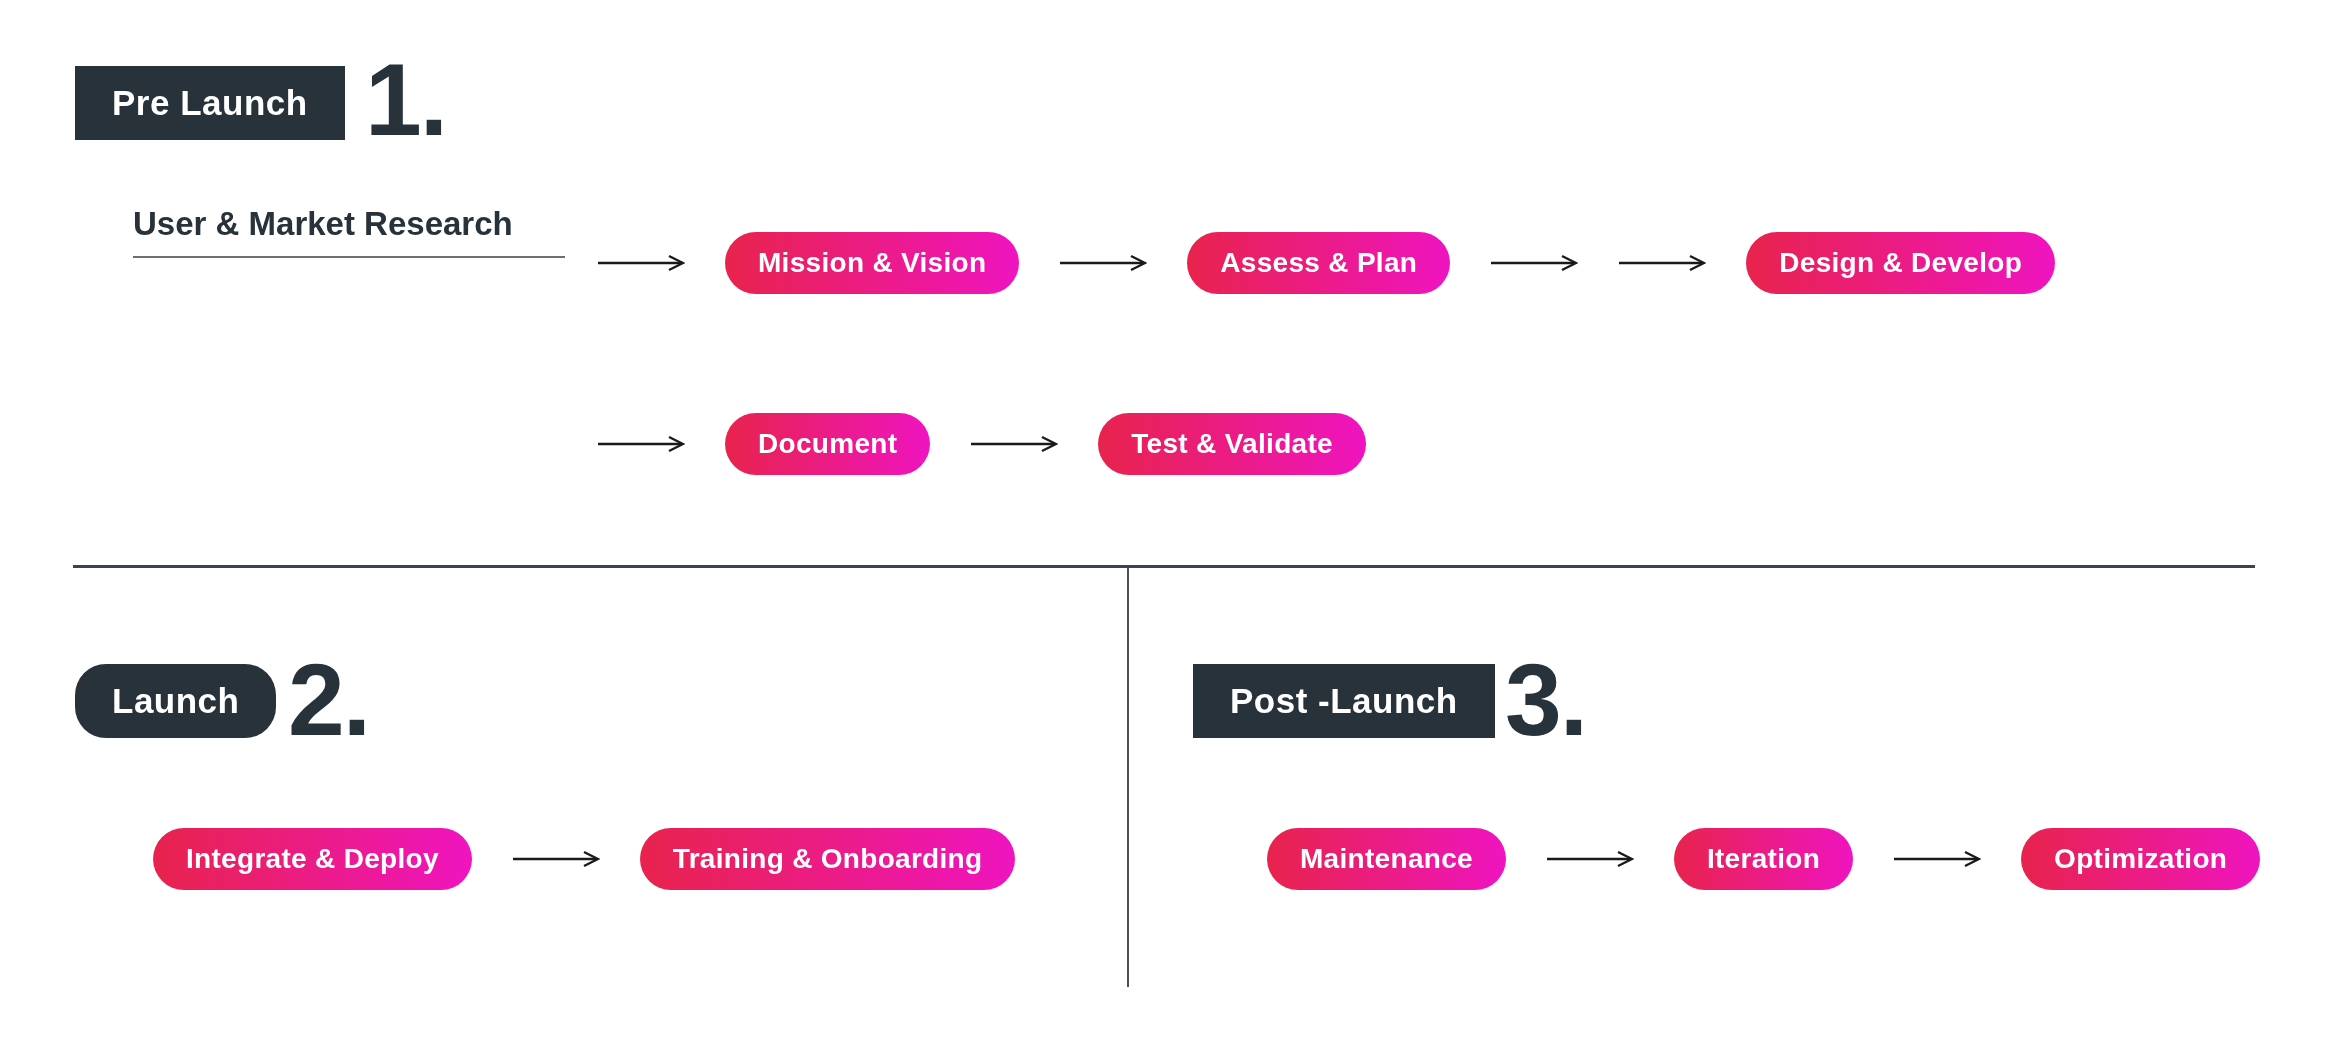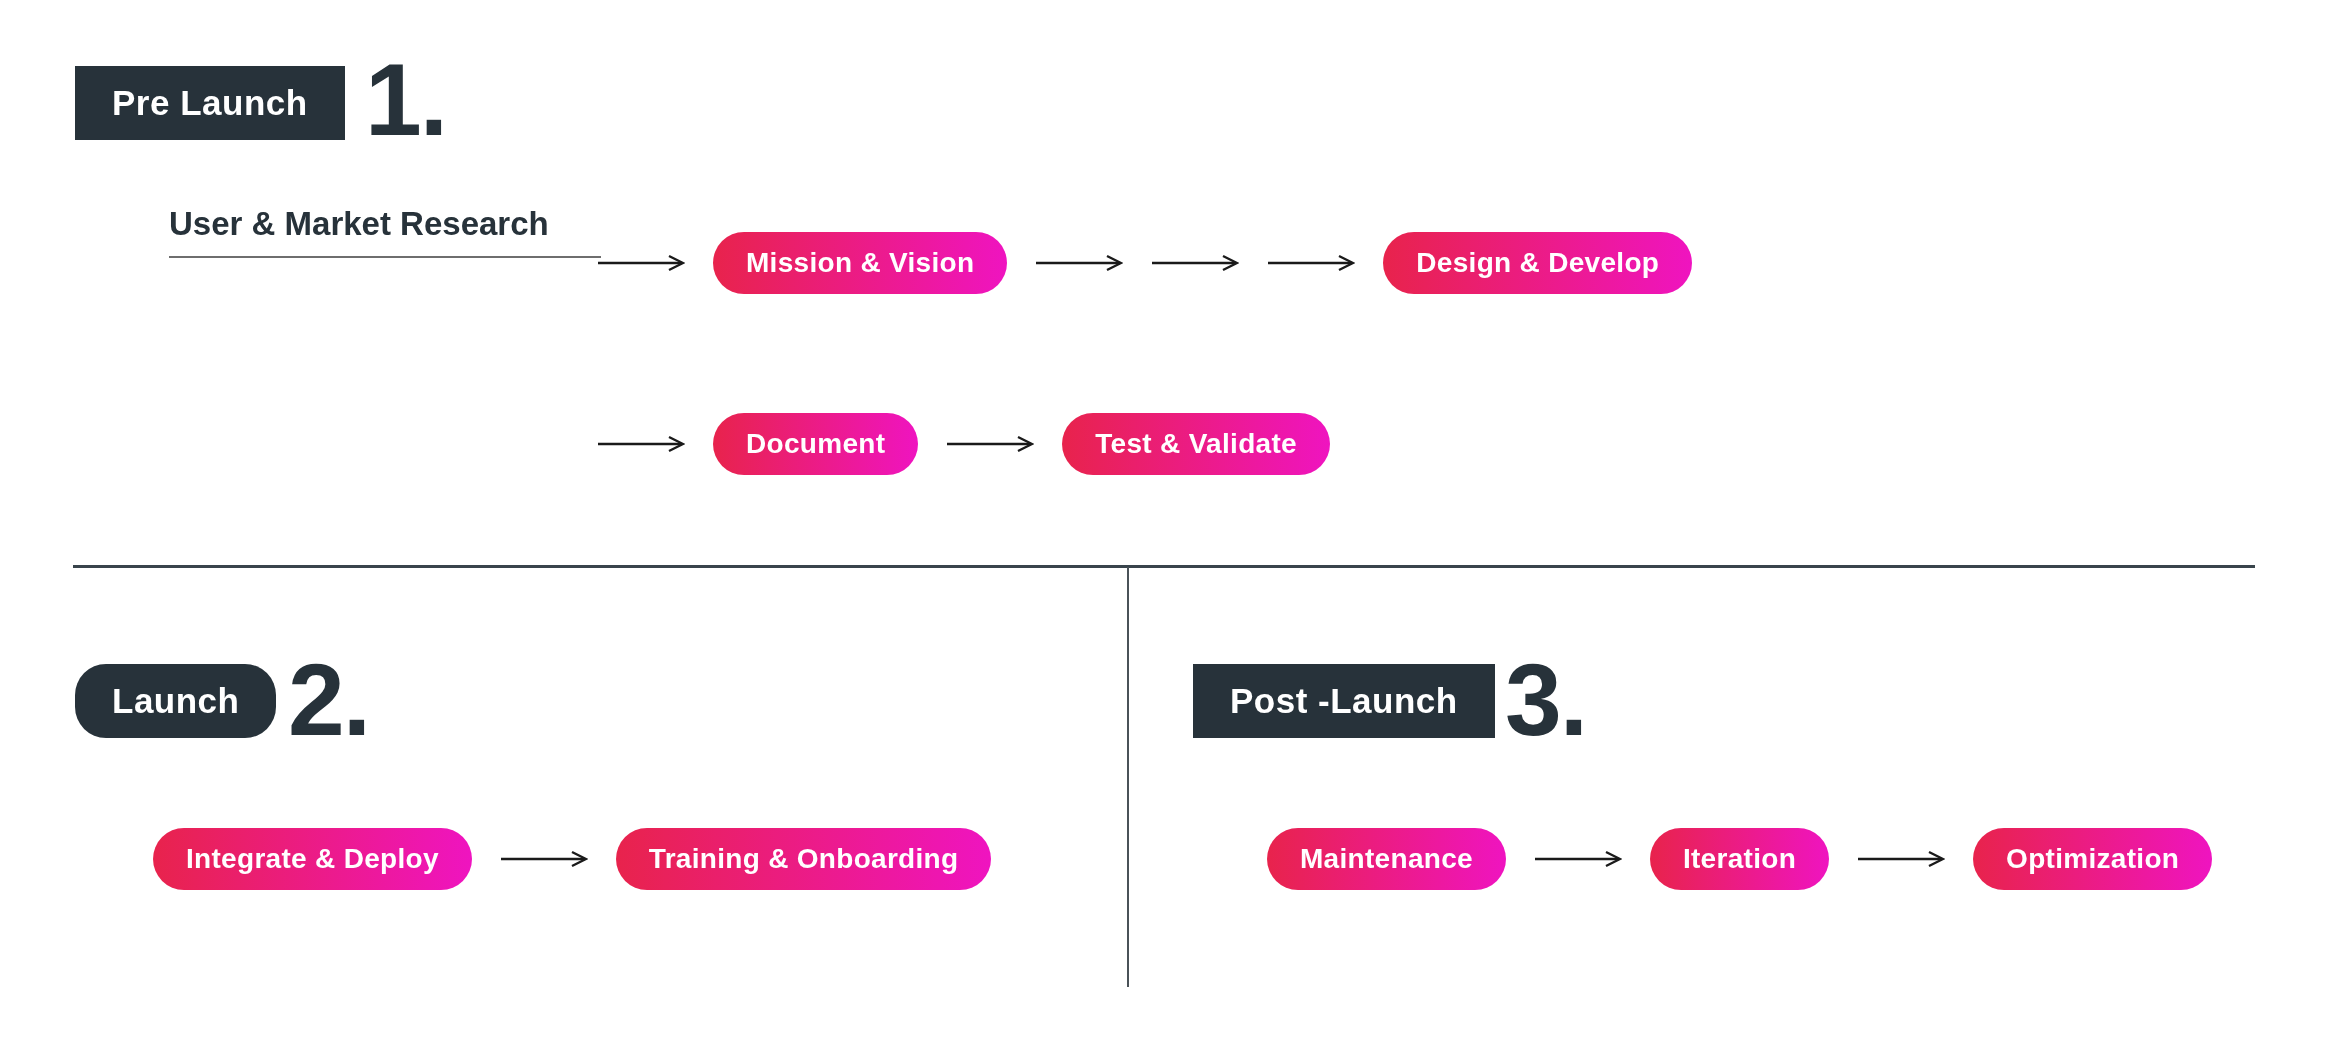--- a/index.html
+++ b/index.html
@@ -29,21 +29,21 @@
   }
   .big-number{
     color:var(--dark);
     font-size:102px;font-weight:700;line-height:.75;
     letter-spacing:-2px;
   }
   .side-block{width:432px;color:var(--dark);}
   .side-text{font-size:33px;font-weight:700;line-height:1.0;white-space:nowrap;}
   .side-underline{height:2px;background:var(--underline);margin:16px 0 22px 0;width:100%;}
   .flow-row{
-    display:flex;align-items:center;gap:28px;
+    display:flex;align-items:center;gap:40px;
     height:63px;
   }
   .pill{
     display:inline-flex;align-items:center;justify-content:center;
     height:62px;padding:0 33px;border-radius:31px;
     background:linear-gradient(90deg,var(--pill-start),var(--pill-end));
     color:#FFFFFF;font-size:28px;font-weight:700;letter-spacing:.3px;
     white-space:nowrap;
   }
   .arrow{flex:0 0 auto;display:block;}
@@ -54,35 +54,36 @@
 </head>
 <body>
 
 <div class="canvas">
 
   <div class="abs label-box" style="left:75px;top:66px;">
     <span>Pre Launch</span>
   </div>
   <div class="abs big-number" style="left:365px;top:62px;">1.</div>
 
-  <div class="abs side-block" style="left:133px;top:207px;margin-left:36px;">
+  <div class="abs side-block" style="left:133px;top:207px;">
     <div class="side-text">User &amp; Market Research</div>
     <div class="side-underline"></div>
   </div>
 
   <div class="abs flow-row" style="left:597px;top:231px;">
     <svg class="arrow" width="88" height="20" viewBox="0 0 88 20">
       <line x1="1" y1="10" x2="85" y2="10"></line>
         <path d="M72 3 L86 10 L72 17"></path>
     </svg>
     <span class="pill">Mission &amp; Vision</span>
     <svg class="arrow" width="88" height="20" viewBox="0 0 88 20">
       <line x1="1" y1="10" x2="85" y2="10"></line>
         <path d="M72 3 L86 10 L72 17"></path>
     </svg>
+    <span class="pill">Assess &amp; Plan</span>
     <svg class="arrow" width="88" height="20" viewBox="0 0 88 20">
       <line x1="1" y1="10" x2="85" y2="10"></line>
         <path d="M72 3 L86 10 L72 17"></path>
     </svg>
     <svg class="arrow" width="88" height="20" viewBox="0 0 88 20">
       <line x1="1" y1="10" x2="85" y2="10"></line>
         <path d="M72 3 L86 10 L72 17"></path>
     </svg>
     <span class="pill">Design &amp; Develop</span>
   </div>

